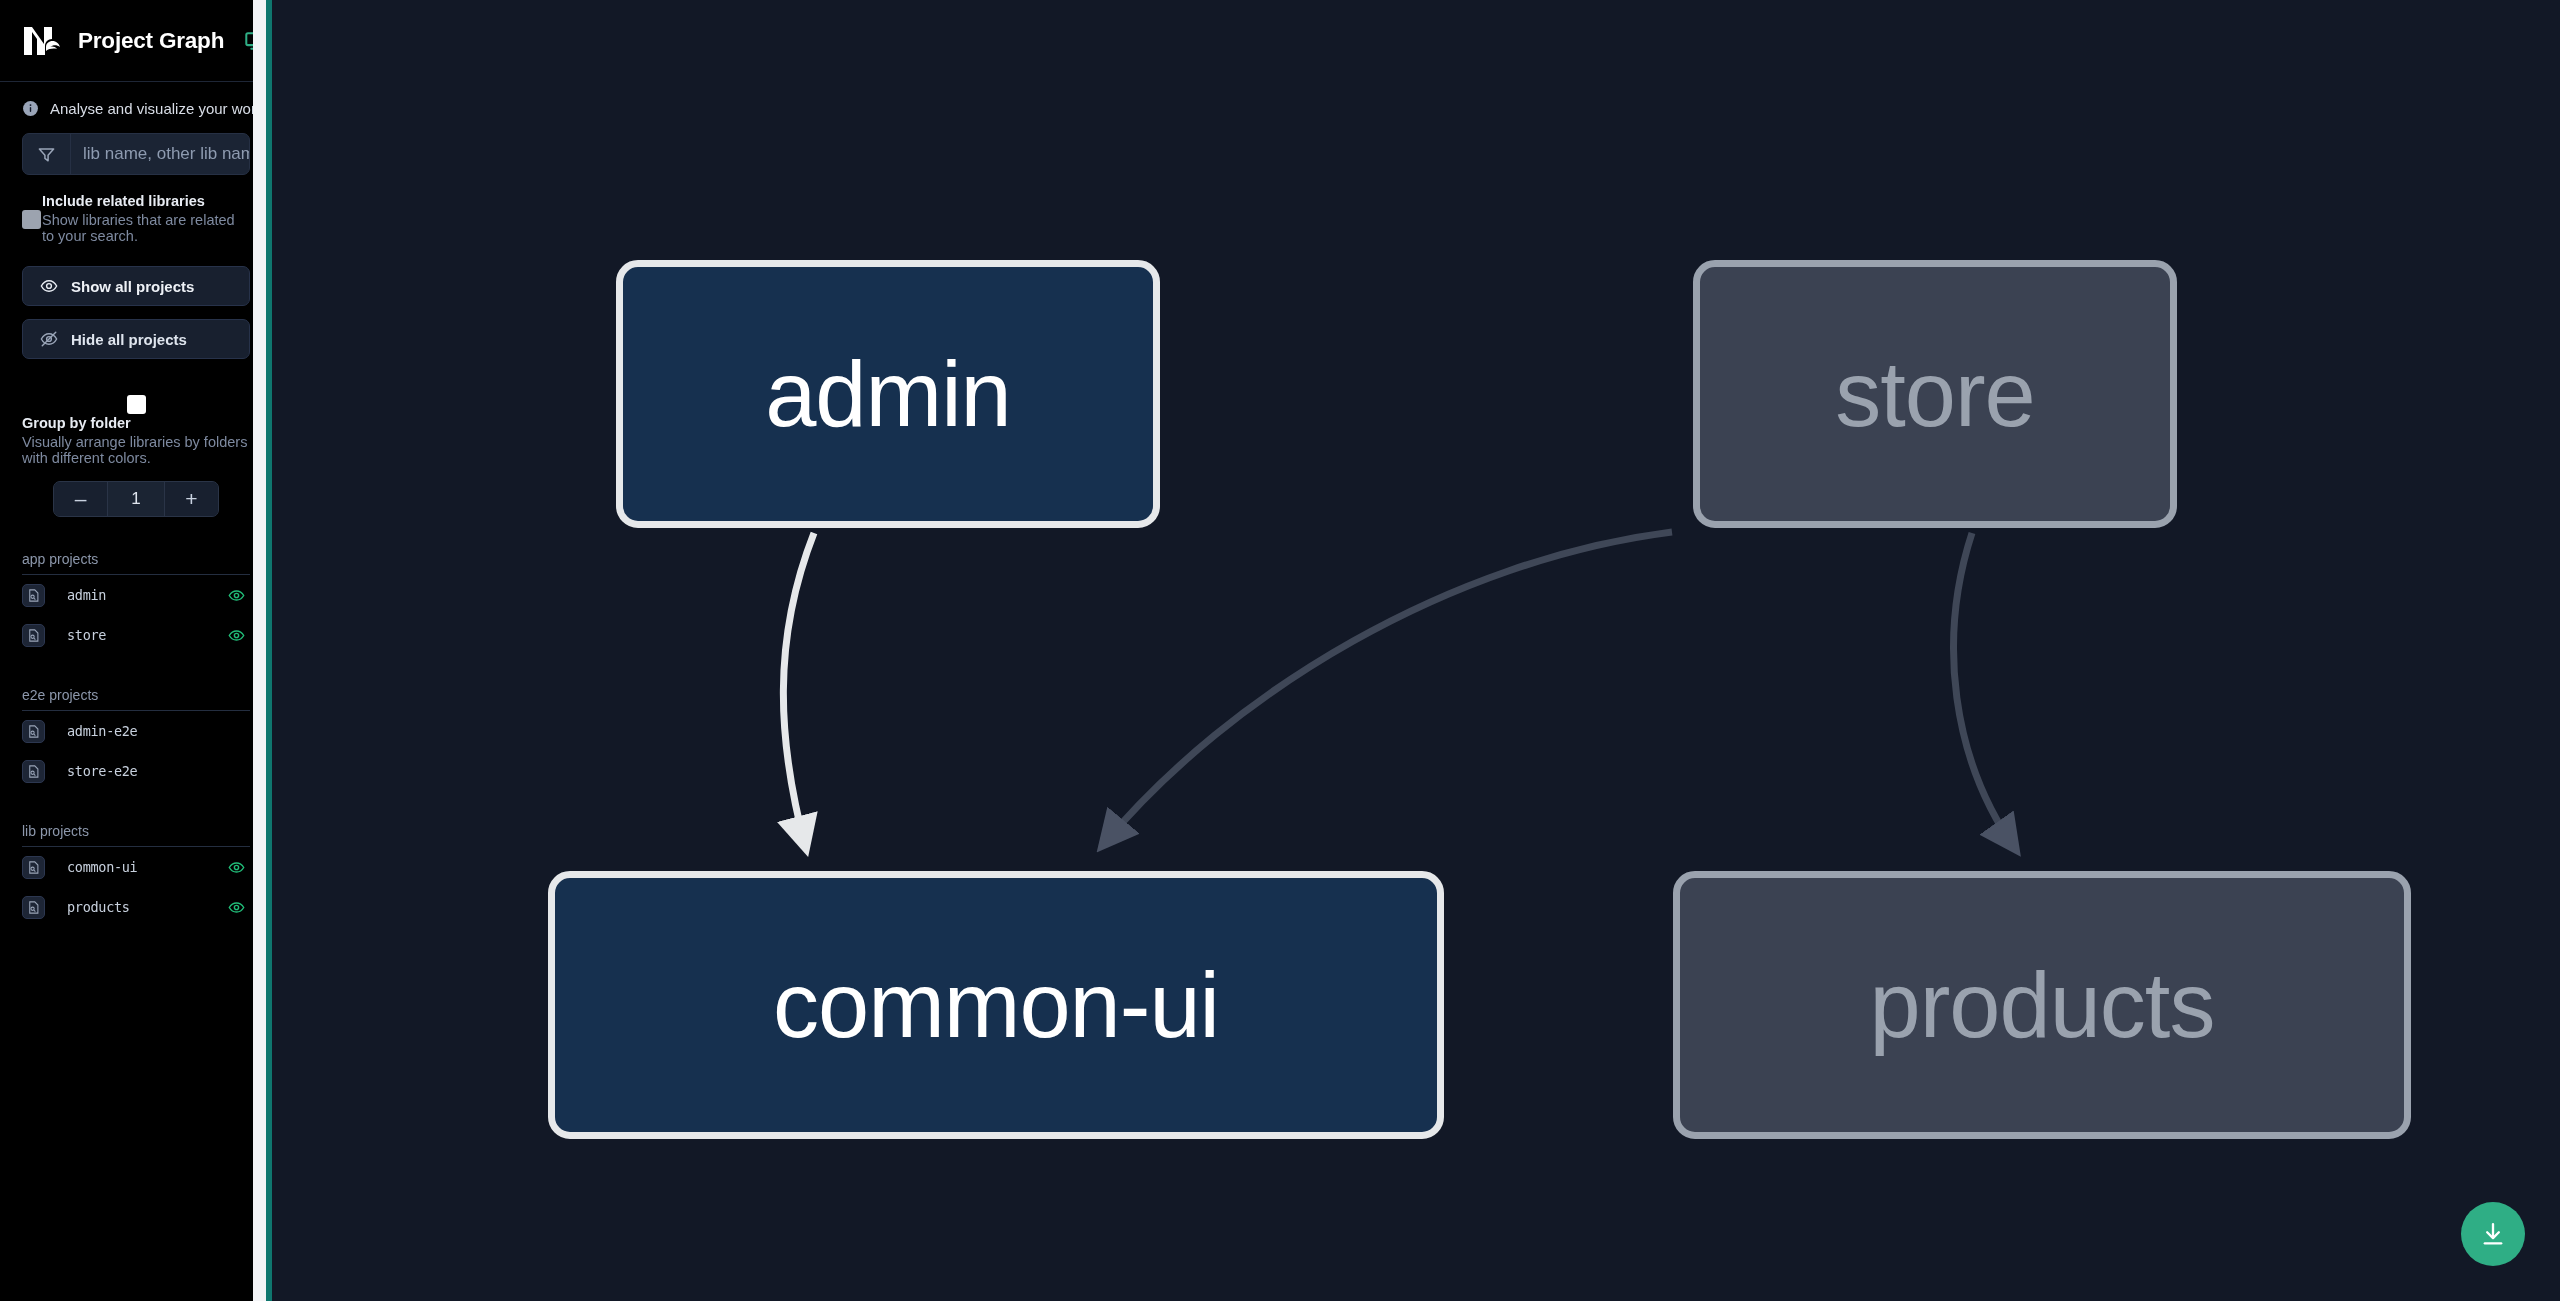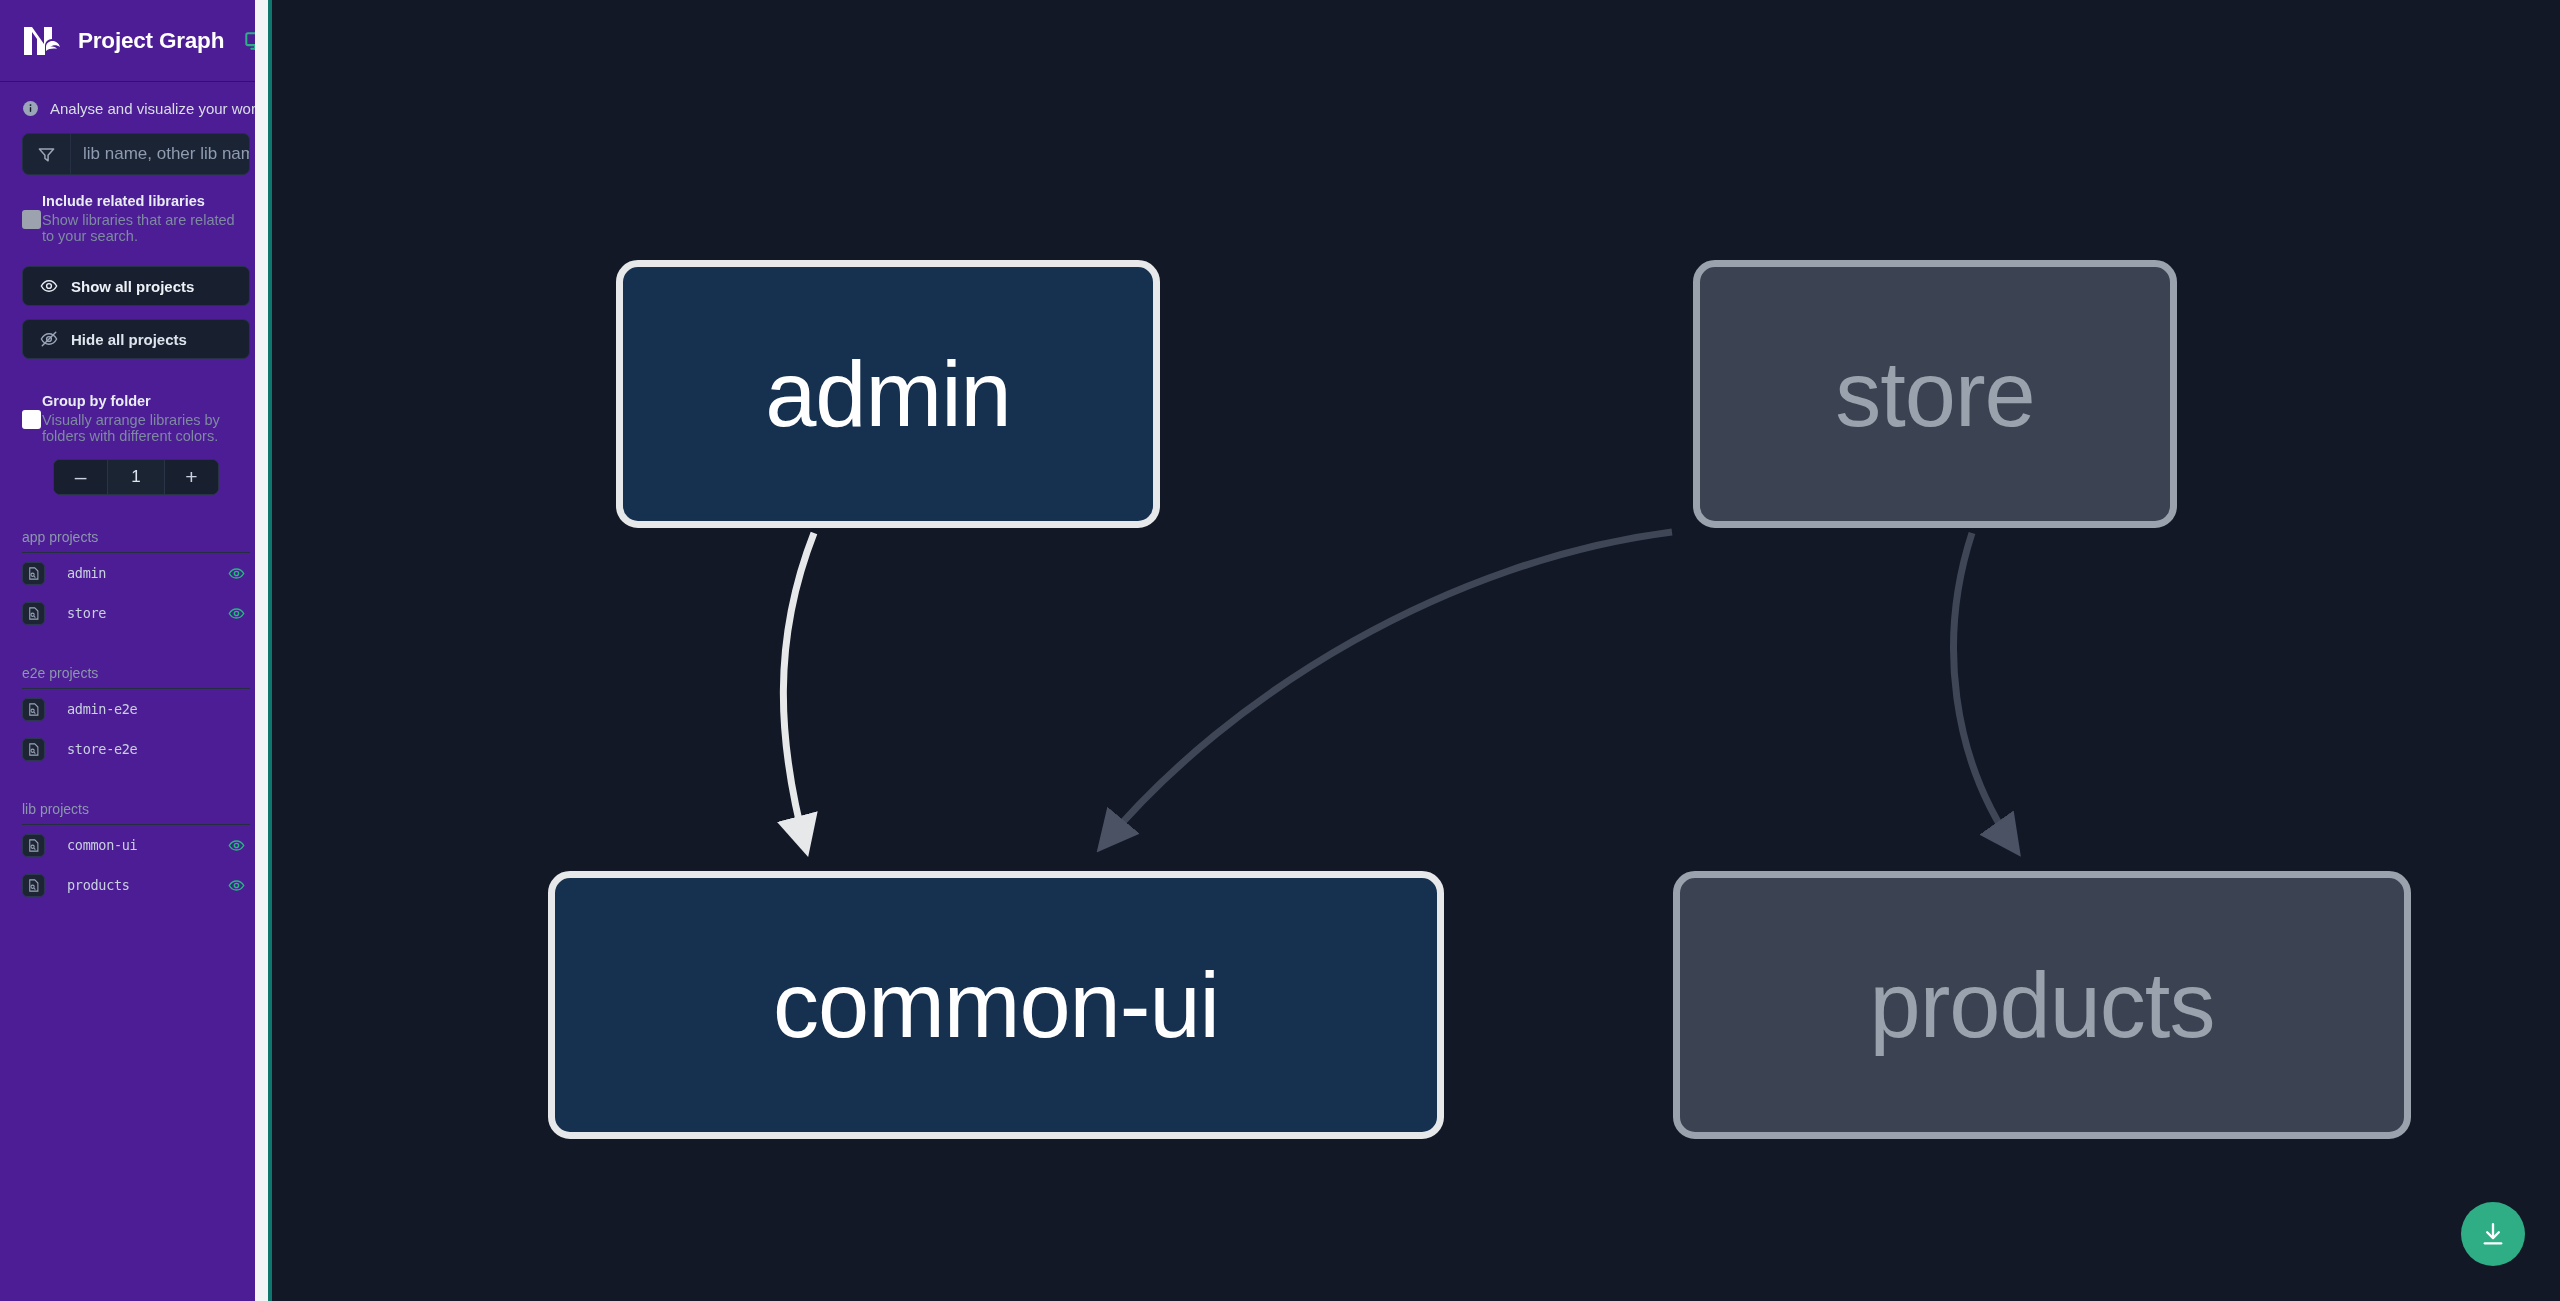--- a/index.html
+++ b/index.html
@@ -8,22 +8,22 @@
     background: #0f1625;
     font-family: "Liberation Sans", sans-serif;
     overflow: hidden;
   }
   #app { position: relative; width: 2560px; height: 1301px; display: flex; }
 
   
   #sidebar {
     position: relative;
     width: 272px; height: 1301px;
-    background: #4c1d95;
-    border-right: 4px solid #0f766e;
+    background: #000000;
+    border-right: 6px solid #0f766e;
     flex: 0 0 272px;
     overflow: hidden;
   }
   #sidebar-scrollbar {
     position: absolute; top: 0; right: 0;
     width: 13px; height: 1301px;
     background: #f3f4f6;
     z-index: 5;
   }
   .sb-inner { width: 272px; }
@@ -231,21 +231,21 @@
 
       <div class="sb-btn">
         <svg viewBox="0 0 24 24" width="18" height="18" fill="none" stroke="#9aa5b8" stroke-width="1.9">
           <path d="M1.8,12 C4.5,7 8,5 12,5 C16,5 19.5,7 22.2,12 C19.5,17 16,19 12,19 C8,19 4.5,17 1.8,12 Z"></path>
           <circle cx="12" cy="12" r="3.2"></circle>
           <line x1="3" y1="21" x2="21" y2="3" stroke-linecap="round"></line>
         </svg>
         <span class="sb-btn-label" style="color:#dfe5ee;">Hide all projects</span>
       </div>
 
-      <div class="chk-row" style="padding-top:22px;">
+      <div class="chk-row" style="padding-top:22px;flex-direction:column;">
         <div class="chk white"></div>
         <div class="chk-text">
           <div class="chk-label">Group by folder</div>
           <div class="chk-desc">Visually arrange libraries by folders with different colors.</div>
         </div>
       </div>
 
 
       <div id="stepper-wrap">
         <div id="stepper">

